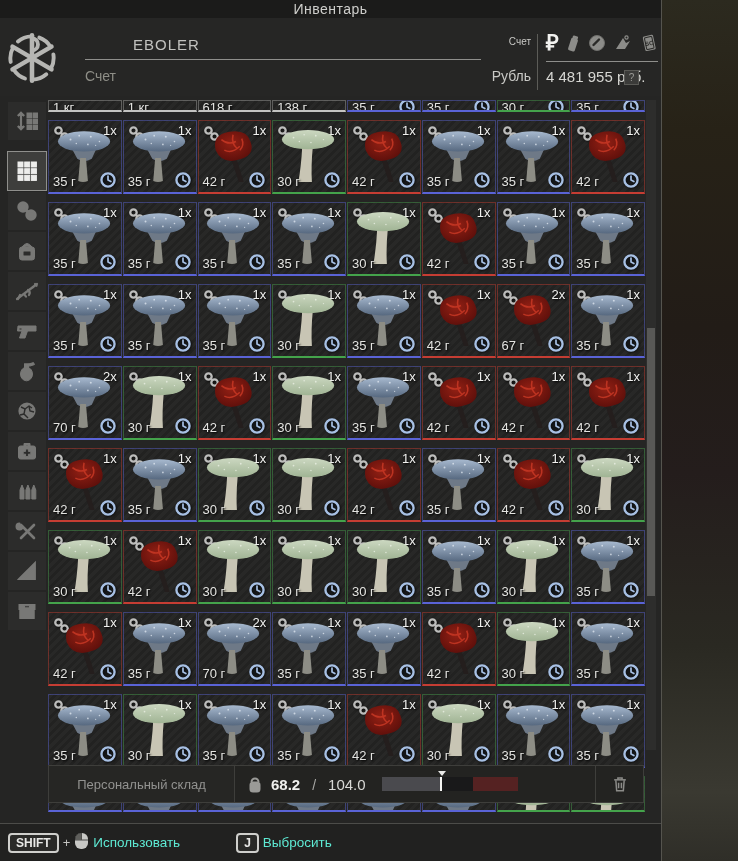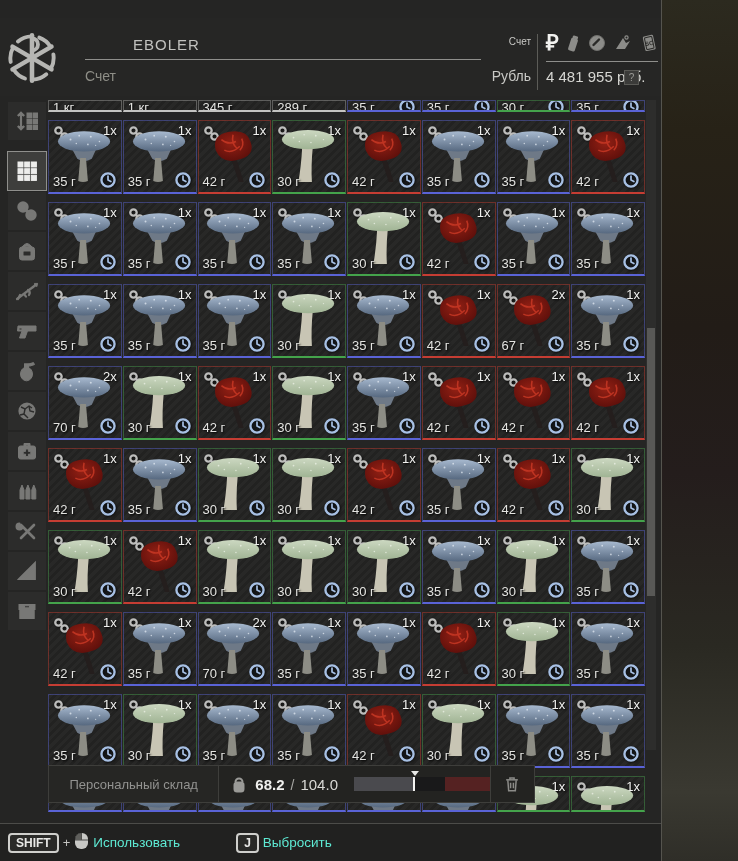--- a/index.html
+++ b/index.html
@@ -66,26 +66,26 @@
   .grid-row.cut-top .cell { height:12px; }
   .grid-row.cut-top .cell .weight { bottom:-5px; }
   .grid-row.cut-top .cell .clock { bottom:-6px; }
   .grid-row.cut-bottom .cell { height:36px; }
 
   
   #scrollbar { position:absolute; left:646px; top:100px; width:10px; height:650px; background:#2d2d2c; }
   #scroll-thumb { position:absolute; left:1px; top:228px; width:8px; height:268px; background:#585856; cursor:grab; }
 
   
-  #footer-bar { position:absolute; left:48px; top:765px; width:487px; height:38px;
+  #footer-bar { position:absolute; left:48px; top:765px; width:596px; height:38px;
     border:1px solid #3e3e3b; background:#232321; display:flex; align-items:stretch; }
   #storage-button { width:186px; border-right:1px solid #3e3e3b; background:#262624; display:flex;
     align-items:center; justify-content:center; color:#929290; font-size:13px; cursor:pointer; }
   #weight-area { flex:1; display:flex; align-items:center; padding-left:12px; gap:8px; }
-  #weight-text { display:flex; align-items:baseline; gap:6px; white-space:nowrap; }
+  #weight-text { display:flex; align-items:baseline; gap:12px; white-space:nowrap; }
   #weight-current { color:#f0f0ee; font-size:15px; font-weight:bold; }
   #weight-sep { color:#a8a8a5; font-size:14px; }
   #weight-max { color:#d9d9d6; font-size:15px; }
   #weight-slider { position:relative; width:136px; height:14px; background:#19191a; margin-left:8px; }
   #weight-fill { position:absolute; left:0; top:0; height:100%; background:#4a4a4e; }
   #weight-redzone { position:absolute; right:0; top:0; height:100%; background:#552222; }
   #weight-marker { position:absolute; top:0; width:2px; height:100%; background:#f4f4f2; }
   #weight-caret { position:absolute; top:-6px; width:0; height:0; margin-left:-3px;
     border-left:4px solid transparent; border-right:4px solid transparent; border-top:5px solid #e8e8e6; }
   #trash-cell { width:48px; border-left:1px solid #3e3e3b; display:flex; align-items:center;
@@ -170,20 +170,23 @@
     <symbol id="i-clock" viewBox="0 0 20 20">
       <circle cx="10" cy="10" r="7.3" fill="rgba(8,14,24,.35)" stroke="#a7c0e4" stroke-width="2.6"></circle>
       <path d="M10,10 L10,5.6 M10,10 L13.2,11.8" stroke="#a7c0e4" stroke-width="1.9" stroke-linecap="round"></path>
     </symbol>
   </defs>
 </svg>
 
 <div id="stage">
   <div id="game-bg"></div>
 
+  <div id="title-bar">
+    <span>Инвентарь</span>
+  </div>
 
   <div id="header">
     <svg id="faction-logo" viewBox="0 0 48 48">
       <g stroke="#b6b6b3" stroke-width="4.2" fill="none" stroke-linecap="round">
         <path d="M24,3 V45"></path>
         <path d="M6,13.5 L42,34.5"></path>
         <path d="M6,34.5 L42,13.5"></path>
         <circle cx="24" cy="24" r="20" stroke-width="3.6" stroke-dasharray="13.5 7.4" stroke-dashoffset="4"></circle>
         <path d="M24,6 a5.5,5.5 0 1 1 0,11" stroke-width="3.6"></path>
       </g>
@@ -403,24 +406,24 @@
 
   <div id="grid">
       <div class="grid-row cut-top">
         <div class="cell t-white">
           <span class="weight">1 кг</span>
         </div>
         <div class="cell t-white">
           <span class="weight">1 кг</span>
         </div>
         <div class="cell t-white">
-          <span class="weight">345 г</span>
+          <span class="weight">618 г</span>
         </div>
         <div class="cell t-white">
-          <span class="weight">289 г</span>
+          <span class="weight">138 г</span>
         </div>
         <div class="cell t-blue">
           <span class="weight">35 г</span>
           <svg class="clock">
             <use href="#i-clock" width="100%" height="100%"></use>
           </svg>
         </div>
         <div class="cell t-blue">
           <span class="weight">35 г</span>
           <svg class="clock">

